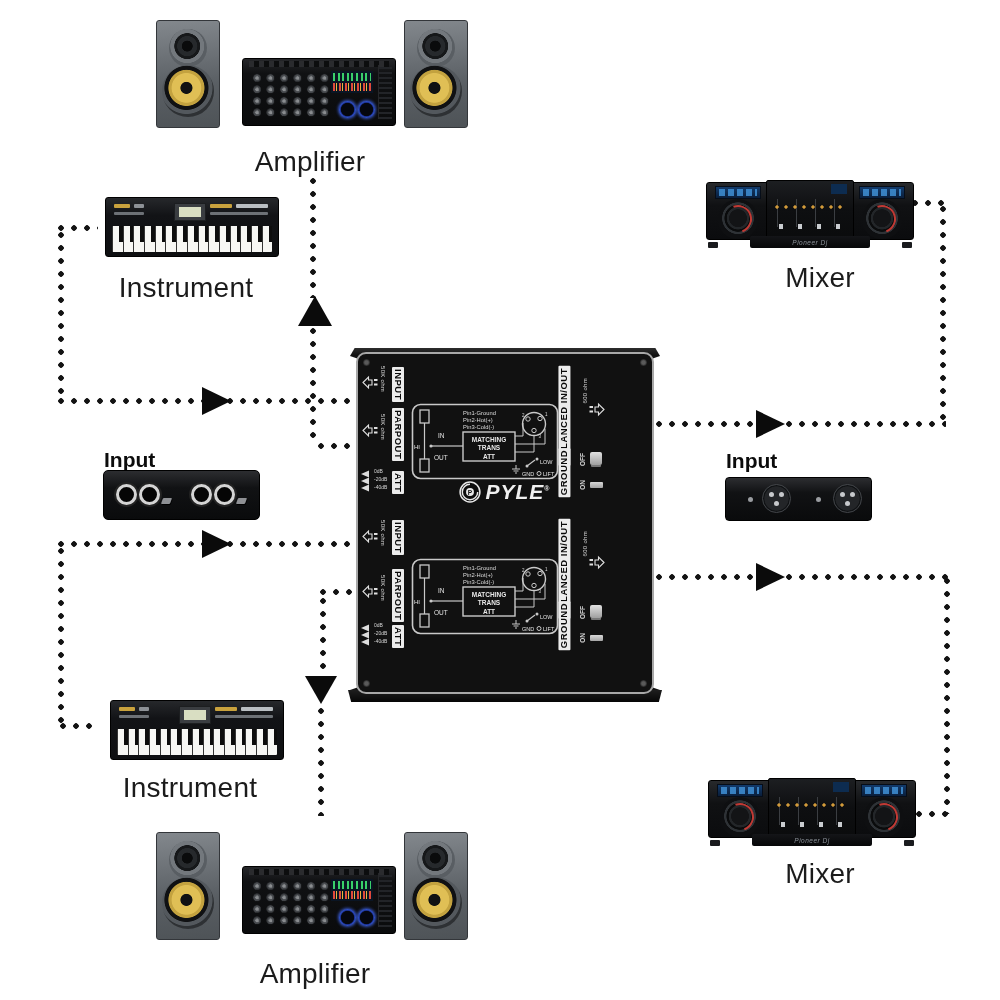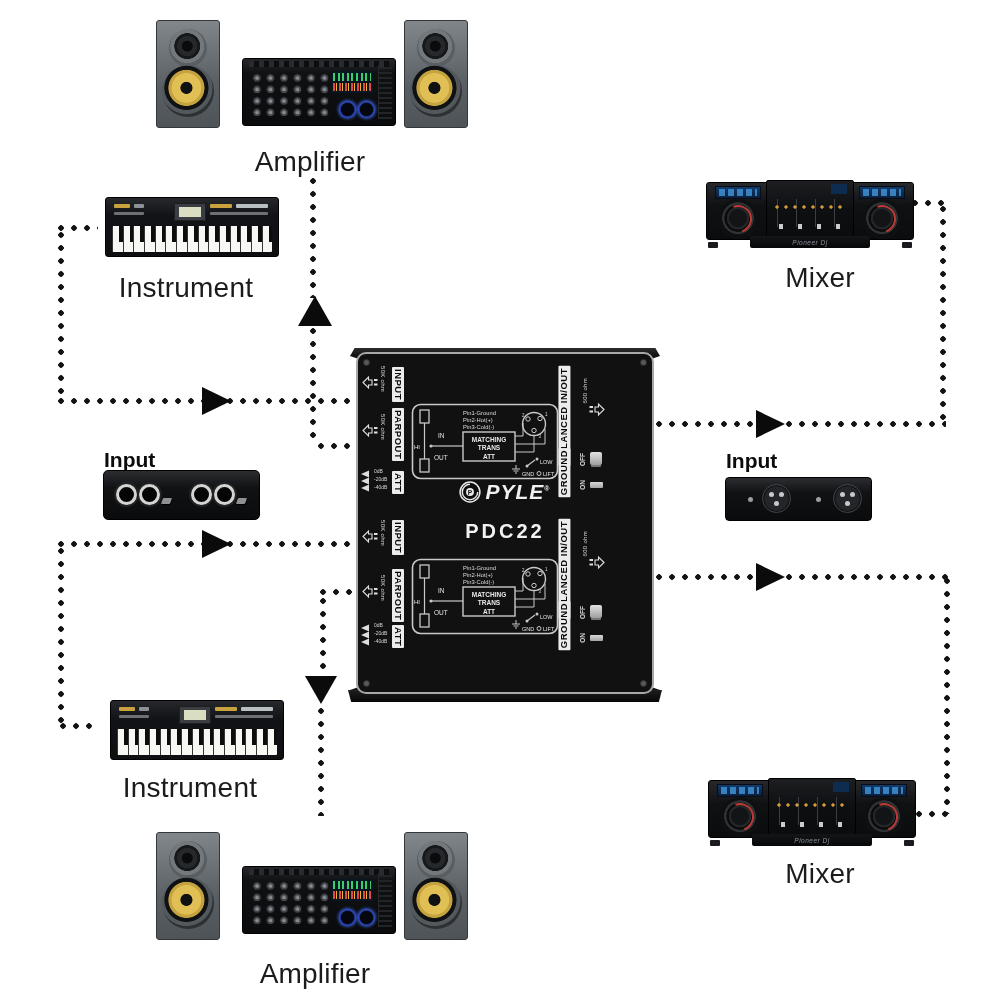--- a/index.html
+++ b/index.html
@@ -412,21 +412,20 @@
 
       <div class="di-logo">
         <svg width="22" height="22" viewBox="0 0 20 20">
           <circle cx="10" cy="10" r="9" fill="#0d0d0d" stroke="#e8e8e8" stroke-width="1.4"></circle>
           <path d="M10 3 a7 7 0 1 0 7 7" fill="none" stroke="#e8e8e8" stroke-width="1.3"></path>
           <circle cx="10" cy="10" r="3.6" fill="#e8e8e8"></circle>
           <text x="10" y="12.6" font-size="6" font-weight="bold" text-anchor="middle" fill="#111">P</text>
         </svg>
         <span class="di-brand"><span>PYLE</span><sup>®</sup></span>
       </div>
-      <div class="di-model">PDC22</div>
 
       <svg class="abs" style="left:4px;top:174px" width="16" height="17" viewBox="0 0 16 17">
         <path d="M1 8.5 L6.5 3 V6 H10 V11 H6.5 V14 Z" fill="none" stroke="#e0e0e0" stroke-width="1.1"></path>
         <rect x="12" y="5" width="3.5" height="2" fill="#e0e0e0"></rect>
           <rect x="12" y="9.5" width="3.5" height="2" fill="#e0e0e0"></rect>
       </svg>
       <div class="vohm" style="left:22px;top:166px">50K ohm</div>
       <div class="vlab" style="left:34px;top:166px">INPUT</div>
 
       <svg class="abs" style="left:4px;top:229px" width="16" height="17" viewBox="0 0 16 17">

